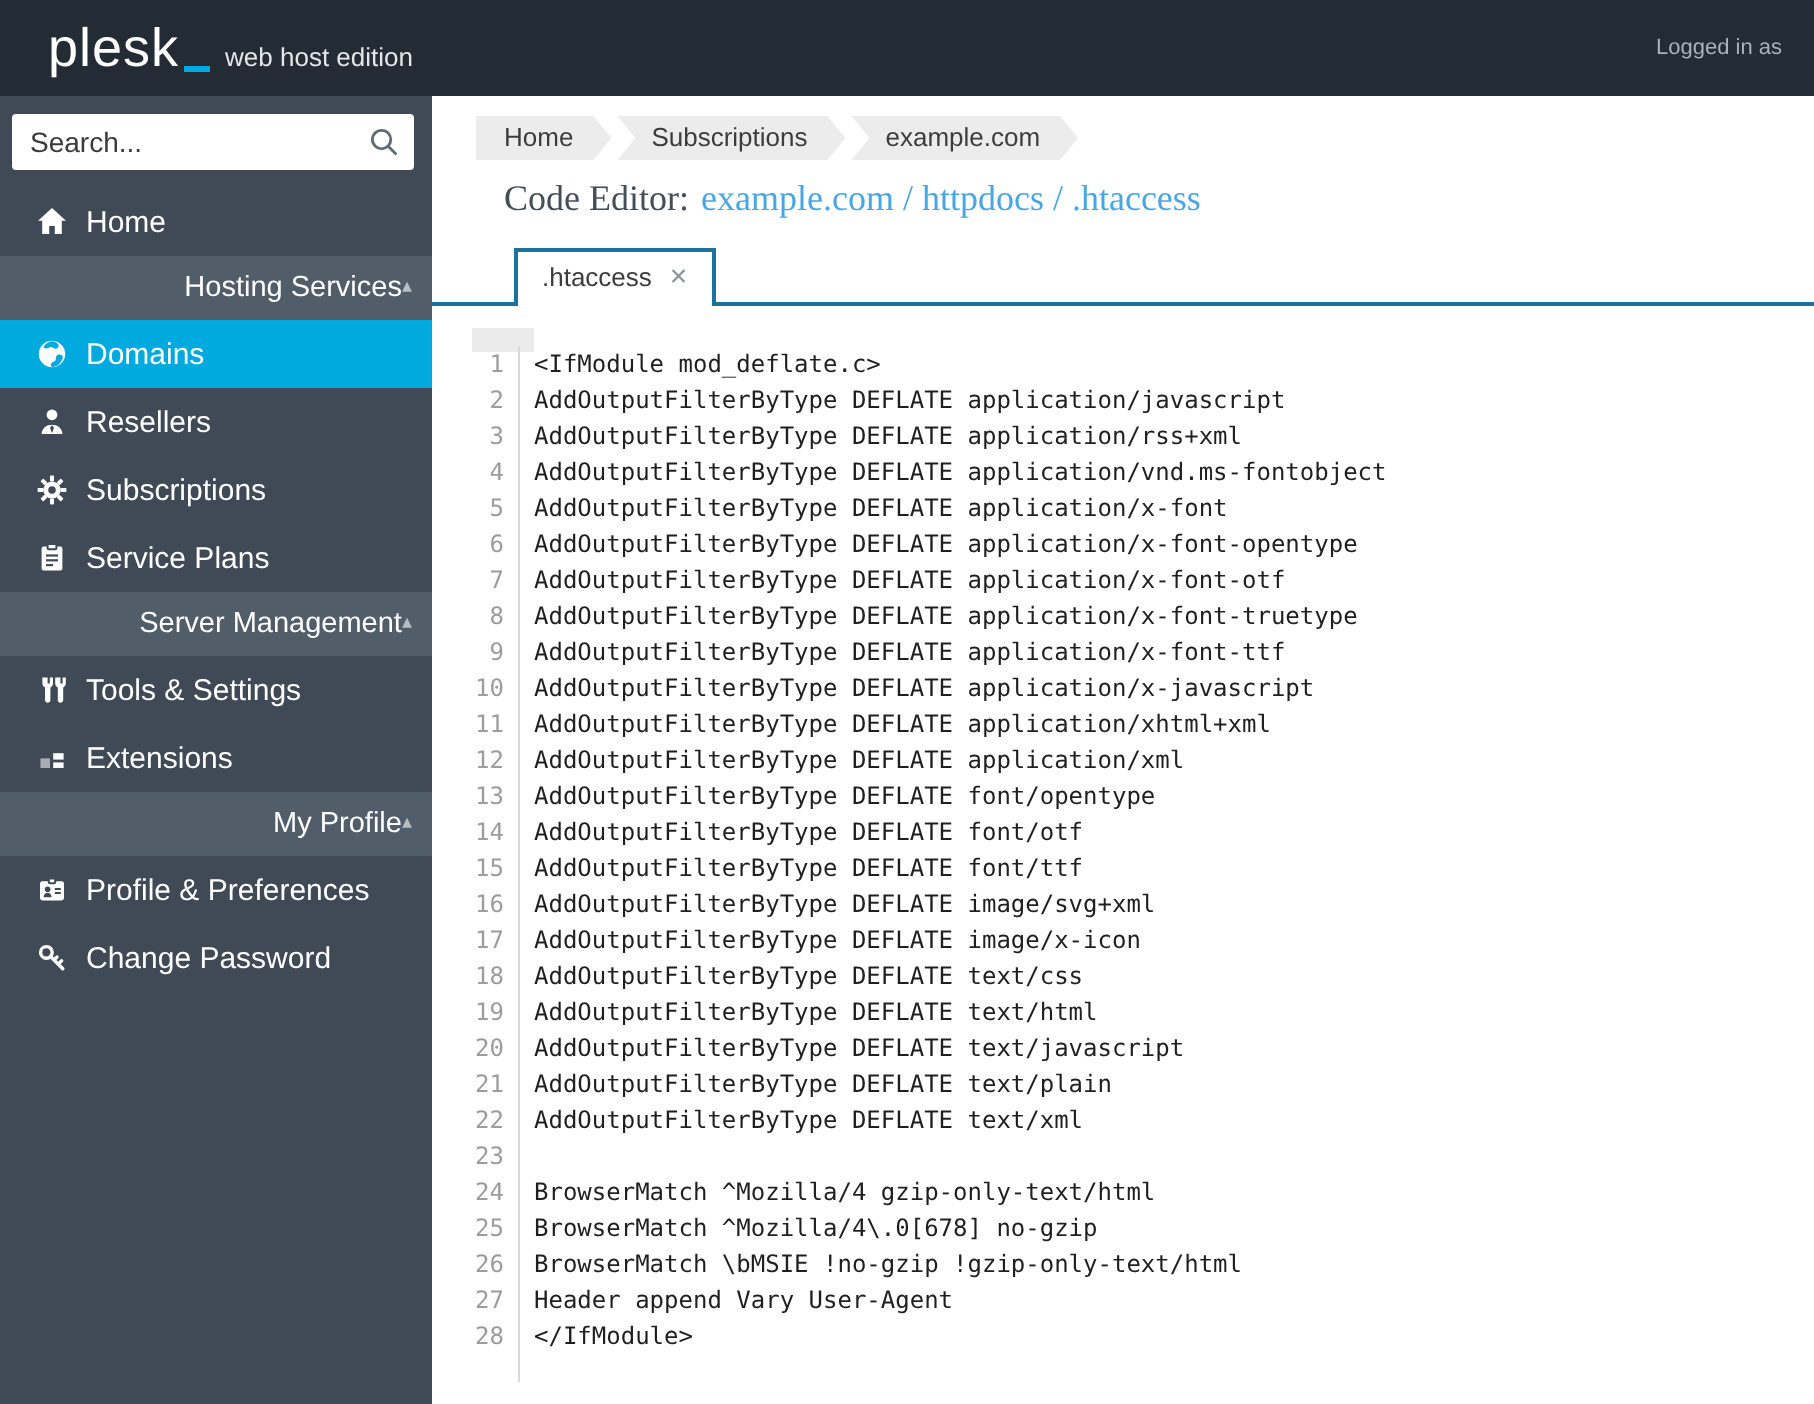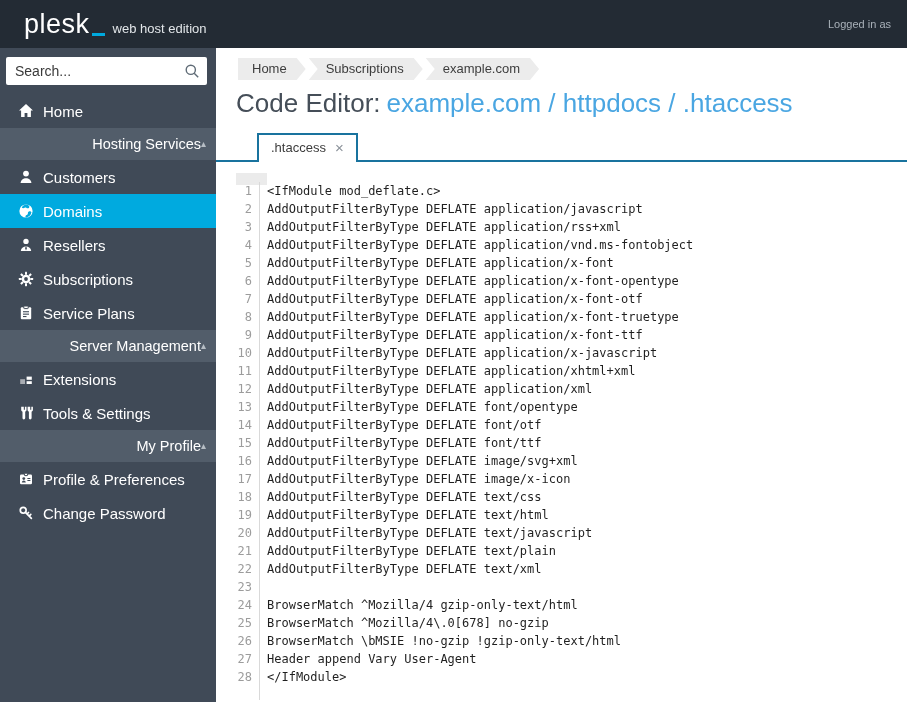--- a/index.html
+++ b/index.html
@@ -52,21 +52,21 @@
   .breadcrumb{display:flex;margin-left:2px;}
   .crumb{
     background:#ececec;height:22px;line-height:22px;padding:0 19px 0 17px;
     font-size:13px;color:#3d3d3d;margin-right:3px;cursor:pointer;
     clip-path:polygon(0 0,calc(100% - 9px) 0,100% 50%,calc(100% - 9px) 100%,0 100%,9px 50%);
   }
   .crumb:first-child{
     padding-left:14px;
     clip-path:polygon(0 0,calc(100% - 9px) 0,100% 50%,calc(100% - 9px) 100%,0 100%);
   }
-  .page-title{margin:9px 0 12px;font-size:26px;font-weight:normal;color:#454e58;line-height:1.15;}
+  .page-title{margin:9px 16px 12px;font-size:18px;font-weight:normal;color:#454e58;line-height:1.15;font-family:Liberation Serif, serif;}
   .title-path{color:var(--link);margin-left:6px;cursor:pointer;}
   .tabbar{
     display:flex;border-bottom:2px solid var(--tab-border);
     margin-left:-20px;padding-left:41px;margin-top:14px;
   }
   .tab{
     background:#fff;border:2px solid var(--tab-border);border-bottom:none;
     padding:5px 12px 7px;font-size:13px;color:#3c3c3c;display:flex;align-items:center;
     margin-bottom:-2px;cursor:pointer;
   }
@@ -111,31 +111,20 @@
             <svg width="16" height="16" viewBox="0 0 16 16">
               <path fill="#fff" fill-rule="evenodd" d="M8 1 1 7.4h2.1V14h9.8V7.4H15L8 1zM6.6 14v-4h2.8v4H6.6z"></path>
             </svg>
           </span>
           <span class="nav-label">Home</span>
         </div>
         <div class="nav-section">
           <span class="sec-label">Hosting Services</span>
           <span class="sec-arrow">▴</span>
         </div>
-        <div class="nav-item">
-          <span class="nav-icon">
-            <svg width="16" height="16" viewBox="0 0 16 16">
-              <g fill="#fff">
-                <circle cx="8" cy="4.6" r="2.9"></circle>
-                <path d="M2.6 14c.2-3.1 2.6-4.8 5.4-4.8s5.2 1.7 5.4 4.8H2.6z"></path>
-              </g>
-            </svg>
-          </span>
-          <span class="nav-label">Customers</span>
-        </div>
         <div class="nav-item selected">
           <span class="nav-icon">
             <svg width="16" height="16" viewBox="0 0 16 16">
               <circle cx="8" cy="8" r="6.6" fill="#fff"></circle>
               <path style="fill:var(--accent)" d="M7.8 1.6C6 2 4.6 3 3.7 4.6c.8.7 2 .8 2.9.2.6-.4 1.4-.4 1.9.1.7.6 1.7.6 2.4 0 .5-.5.6-1.2.2-1.8-.5-.8-1.5-1.4-3.3-1.5z"></path>
               <path style="fill:var(--accent)" d="M11.5 8.2c-1 .1-1.7 1-1.6 2 .1.8-.4 1.5-1.2 1.7-.9.3-1.4 1.1-1.2 2 .1.4.5.7 1 .6 2.5-.4 4.5-2.4 4.9-4.9.1-.8-.9-1.5-1.9-1.4z"></path>
             </svg>
           </span>
           <span class="nav-label">Domains</span>
         </div>
@@ -183,38 +172,38 @@
           <span class="nav-label">Service Plans</span>
         </div>
         <div class="nav-section">
           <span class="sec-label">Server Management</span>
           <span class="sec-arrow">▴</span>
         </div>
         <div class="nav-item">
           <span class="nav-icon">
             <svg width="16" height="16" viewBox="0 0 16 16">
               <g fill="#fff">
+                <path d="M3.2 1.8v3c0 .9.5 1.6 1.3 1.9V13c0 .8.6 1.4 1.3 1.4s1.4-.6 1.4-1.4V6.7c.8-.3 1.3-1 1.3-1.9v-3H6.9v2.9H5.8V1.8z"></path>
+                <path transform="translate(6.4,0)" d="M3.2 1.8v3c0 .9.5 1.6 1.3 1.9V13c0 .8.6 1.4 1.3 1.4s1.4-.6 1.4-1.4V6.7c.8-.3 1.3-1 1.3-1.9v-3H6.9v2.9H5.8V1.8z"></path>
+              </g>
+            </svg>
+          </span>
+          <span class="nav-label">Tools &amp; Settings</span>
+        </div>
+        <div class="nav-item">
+          <span class="nav-icon">
+            <svg width="16" height="16" viewBox="0 0 16 16">
+              <g fill="#fff">
                 <rect x="2.2" y="8.2" width="4.8" height="4.8" opacity="0.55"></rect>
                 <rect x="8.6" y="5.6" width="5.2" height="3.2"></rect>
                 <rect x="8.6" y="10.2" width="5.2" height="2.8"></rect>
               </g>
             </svg>
           </span>
           <span class="nav-label">Extensions</span>
-        </div>
-        <div class="nav-item">
-          <span class="nav-icon">
-            <svg width="16" height="16" viewBox="0 0 16 16">
-              <g fill="#fff">
-                <path d="M3.2 1.8v3c0 .9.5 1.6 1.3 1.9V13c0 .8.6 1.4 1.3 1.4s1.4-.6 1.4-1.4V6.7c.8-.3 1.3-1 1.3-1.9v-3H6.9v2.9H5.8V1.8z"></path>
-                <path transform="translate(6.4,0)" d="M3.2 1.8v3c0 .9.5 1.6 1.3 1.9V13c0 .8.6 1.4 1.3 1.4s1.4-.6 1.4-1.4V6.7c.8-.3 1.3-1 1.3-1.9v-3H6.9v2.9H5.8V1.8z"></path>
-              </g>
-            </svg>
-          </span>
-          <span class="nav-label">Tools &amp; Settings</span>
         </div>
         <div class="nav-section">
           <span class="sec-label">My Profile</span>
           <span class="sec-arrow">▴</span>
         </div>
         <div class="nav-item">
           <span class="nav-icon">
             <svg width="16" height="16" viewBox="0 0 16 16">
               <rect x="2" y="3.6" width="12" height="9.6" rx="1.2" fill="#fff"></rect>
               <rect x="6.4" y="2.2" width="3.2" height="2.4" rx="0.6" fill="#fff" style="stroke:var(--sidebar-bg);stroke-width:1"></rect>

